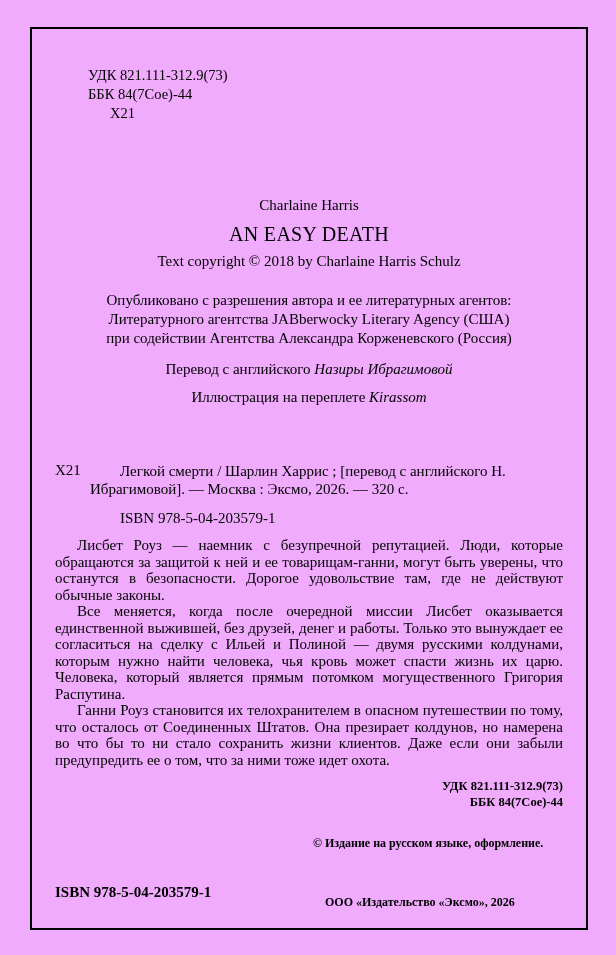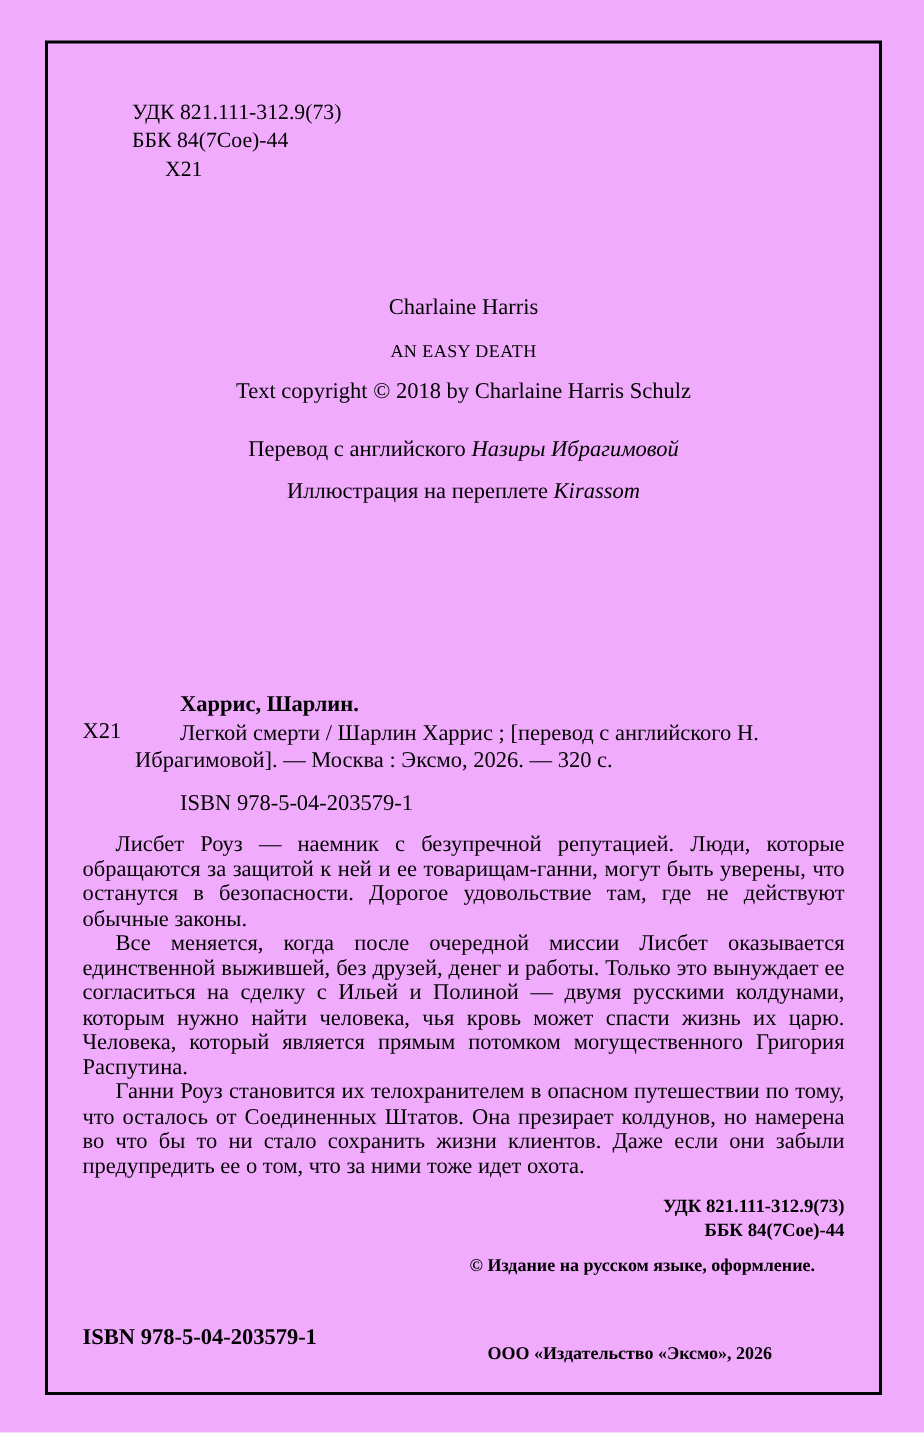--- a/index.html
+++ b/index.html
@@ -28,21 +28,21 @@
 
   
   .center-block {
     position: absolute;
     left: 32px; right: 30px; top: 196px;
     text-align: center;
     font-size: 15px;
     line-height: 19px;
   }
   .cb-author { margin-bottom: 10px; }
-  .cb-title { font-size: 12px; margin-bottom: 8px; letter-spacing: 0.3px; }
+  .cb-title { font-size: 20px; margin-bottom: 8px; letter-spacing: 0.3px; }
   .cb-copy { margin-bottom: 20px; }
   .cb-pub { margin-bottom: 12px; }
   .cb-line { margin-bottom: 9px; }
   .it { font-style: italic; }
 
   
   .main {
     position: absolute;
     left: 55px; top: 462px; width: 508px;
     font-size: 15px;
@@ -92,26 +92,30 @@
   <div class="top-codes">
     <div>УДК 821.111-312.9(73)</div>
     <div>ББК 84(7Сое)-44</div>
     <div class="code-indent">Х21</div>
   </div>
 
   <div class="center-block">
     <div class="cb-author">Charlaine Harris</div>
     <div class="cb-title">AN EASY DEATH</div>
     <div class="cb-copy">Text copyright © 2018 by Charlaine Harris Schulz</div>
+    <div class="cb-pub">
+      <div>Опубликовано с разрешения автора и ее литературных агентов:</div>
+      <div>Литературного агентства JABberwocky Literary Agency (США)</div>
+      <div>при содействии Агентства Александра Корженевского (Россия)</div>
+    </div>
     <div class="cb-line"><span>Перевод с английского </span><span class="it">Назиры Ибрагимовой</span></div>
     <div class="cb-line"><span>Иллюстрация на переплете </span><span class="it">Kirassom</span></div>
   </div>
 
   <div class="main">
-    <div class="cat-author">Харрис, Шарлин.</div>
     <div class="cat-entry">
       <span class="cat-code">Х21</span>
       <p class="cat-text">Легкой смерти / Шарлин Харрис ; [перевод с английского Н. Ибрагимовой]. — Москва : Эксмо, 2026. — 320 с.</p>
     </div>
     <div class="isbn-mid">ISBN 978-5-04-203579-1</div>
 
     <div class="annotation">
       <p>Лисбет Роуз — наемник с безупречной репутацией. Люди, которые обращаются за защитой к ней и ее товарищам-ганни, могут быть уверены, что останутся в безопасности. Дорогое удовольствие там, где не действуют обычные законы.</p>
       <p>Все меняется, когда после очередной миссии Лисбет оказывается единственной выжившей, без друзей, денег и работы. Только это вынуждает ее согласиться на сделку с Ильей и Полиной — двумя русскими колдунами, которым нужно найти человека, чья кровь может спасти жизнь их царю. Человека, который является прямым потомком могущественного Григория Распутина.</p>
       <p>Ганни Роуз становится их телохранителем в опасном путешествии по тому, что осталось от Соединенных Штатов. Она презирает колдунов, но намерена во что бы то ни стало сохранить жизни клиентов. Даже если они забыли предупредить ее о том, что за ними тоже идет охота.</p>

